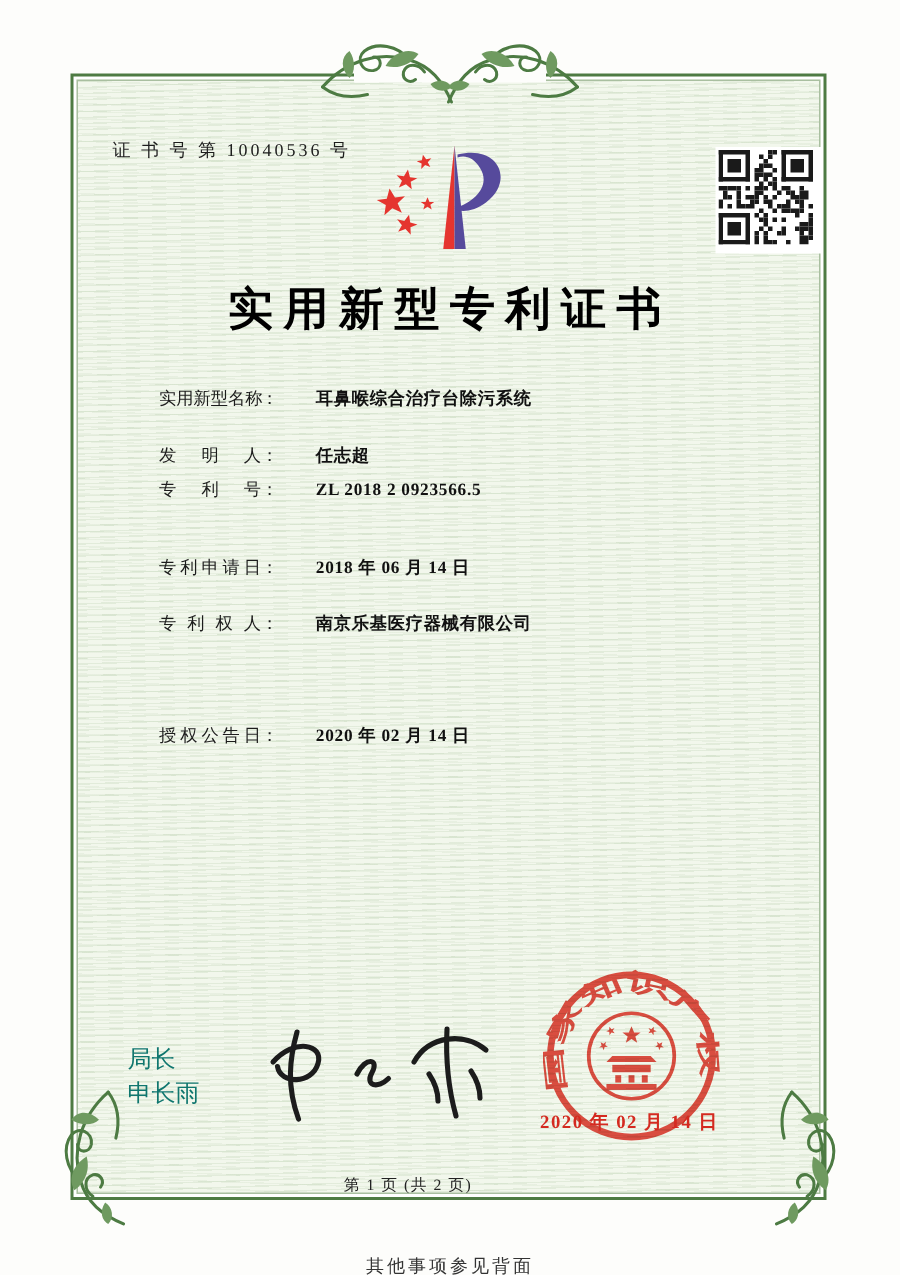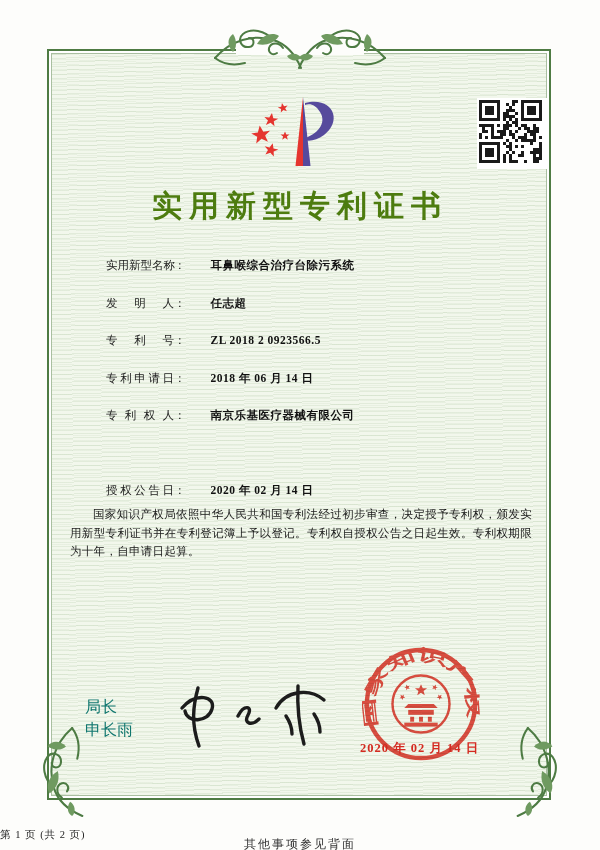--- a/index.html
+++ b/index.html
@@ -21,21 +21,21 @@
   .orn-top-mask{position:absolute;left:236px;top:45px;width:128px;height:10px;background:#fdfdfb;}
   .orn-bl{left:20px;top:736px;width:92px;height:72px;transform:rotate(-90deg) scaleX(-1);}
   .orn-br{left:488px;top:736px;width:92px;height:72px;transform:rotate(90deg);}
 
   .cert-no{position:absolute;left:75px;top:92px;font-size:12px;letter-spacing:2px;color:#1d1d1d;}
 
   .logo{position:absolute;left:240px;top:92px;width:105px;height:88px;}
   .qr{position:absolute;left:477px;top:98px;width:67px;height:67px;background:#fff;padding:2px;}
 
   .title{position:absolute;left:0;top:186px;width:600px;margin:0;text-align:center;
-         font-size:30px;font-weight:bold;letter-spacing:7px;color:#4d7c0f;}
+         font-size:30px;font-weight:bold;letter-spacing:7px;color:#000000;}
 
   .frow{position:absolute;left:78px;width:450px;font-size:11.5px;white-space:nowrap;}
   .flabel{display:inline-block;width:68px;text-align:justify;text-align-last:justify;
           vertical-align:bottom;color:#1c1c1c;margin-left:28px;}
   .colon{color:#1c1c1c;}
   .fvalue{font-weight:bold;color:#111;margin-left:25px;letter-spacing:.5px;}
   .fgroup2{position:absolute;left:227px;top:0;}
 
   .paras{position:absolute;left:70px;top:505px;width:462px;font-size:11.5px;
          line-height:18.7px;text-align:justify;color:#1a1a1a;}
@@ -43,21 +43,21 @@
 
   .director{position:absolute;left:85px;top:695px;font-size:16px;line-height:23px;
             font-family:"Liberation Sans","DejaVu Sans",sans-serif;color:#0f766e;font-weight:normal;}
   .signature{position:absolute;left:168px;top:676px;width:175px;height:78px;}
 
   .seal{position:absolute;left:362px;top:645px;width:118px;height:118px;opacity:.9;
         mix-blend-mode:multiply;}
   .seal-date{position:absolute;left:360px;top:740px;width:130px;font-size:12.5px;
              color:#d42a20;font-weight:bold;white-space:nowrap;letter-spacing:1px;}
 
-  .pageno{position:absolute;left:0;top:828px;width:600px;text-align:left;
+  .pageno{position:absolute;left:0;top:783px;width:544px;text-align:center;
           font-size:10.5px;color:#222;letter-spacing:1px;}
   .backnote{position:absolute;left:0;top:817px;width:600px;text-align:center;
             font-size:12px;color:#333;letter-spacing:2px;margin-top:19px;}
 </style>
 </head>
 <body>
 
 <svg width="0" height="0" style="position:absolute">
   <defs>
     <polygon id="star" points="0,-10 2.9,-3.1 10,-3.1 4.2,1.2 6.2,8.1 0,4 -6.2,8.1 -4.2,1.2 -10,-3.1 -2.9,-3.1"></polygon>
@@ -88,20 +88,21 @@
     <use href="#flo" transform="translate(0,2)"></use>
     <use href="#flo" transform="translate(174,2) scale(-1,1)"></use>
   </svg>
   <svg class="orn orn-bl" viewBox="0 0 90 60">
       <use href="#flo"></use>
     </svg>
   <svg class="orn orn-br" viewBox="0 0 90 60">
       <use href="#flo"></use>
     </svg>
 
+  <div class="cert-no">证 书 号 第 10040536 号</div>
 
   <div class="logo">
     <svg viewBox="0 0 105 88" width="105" height="88">
       <g fill="#e5352f">
         <use href="#star" transform="translate(43,16) scale(.5) rotate(-12)"></use>
         <use href="#star" transform="translate(31,28) scale(.7) rotate(8)"></use>
         <use href="#star" transform="translate(21,43) scale(.95) rotate(-8)"></use>
         <use href="#star" transform="translate(31,58) scale(.7) rotate(14)"></use>
         <use href="#star" transform="translate(45,44) scale(.45)"></use>
       </g>
@@ -253,35 +254,34 @@
   </div>
 
   <h1 class="title">实用新型专利证书</h1>
 
   <div class="frow" style="top:258px">
     <span class="flabel">实用新型名称</span><span class="colon">：</span><span class="fvalue">耳鼻喉综合治疗台除污系统</span>
   </div>
   <div class="frow" style="top:296px">
     <span class="flabel">发明人</span><span class="colon">：</span><span class="fvalue">任志超</span>
   </div>
-  <div class="frow" style="top:333px">
+  <div class="frow" style="top:319px">
     <span class="flabel">专利号</span><span class="colon">：</span><span class="fvalue">ZL 2018 2 0923566.5</span>
   </div>
   <div class="frow" style="top:371px">
     <span class="flabel">专利申请日</span><span class="colon">：</span><span class="fvalue">2018 年 06 月 14 日</span>
   </div>
   <div class="frow" style="top:408px">
     <span class="flabel">专利权人</span><span class="colon">：</span><span class="fvalue">南京乐基医疗器械有限公司</span>
   </div>
   <div class="frow" style="top:483px">
     <span class="flabel">授权公告日</span><span class="colon">：</span><span class="fvalue">2020 年 02 月 14 日</span>
   </div>
 
   <div class="paras">
-    <p>国家知识产权局依照中华人民共和国专利法经过初步审查，决定授予专利权，颁发实用新型专利证书并在专利登记簿上予以登记。专利权自授权公告之日起生效。专利权期限为十年，自申请日起算。</p>
   </div>
 
   <div class="director">
     <div>局长</div>
     <div>申长雨</div>
   </div>
 
   <svg class="signature" viewBox="0 0 175 78">
     <g stroke="#1c1c1c" stroke-width="3.4" fill="none" stroke-linecap="round">
       <path d="M30 12 C 25 30, 23 48, 31 70"></path>

